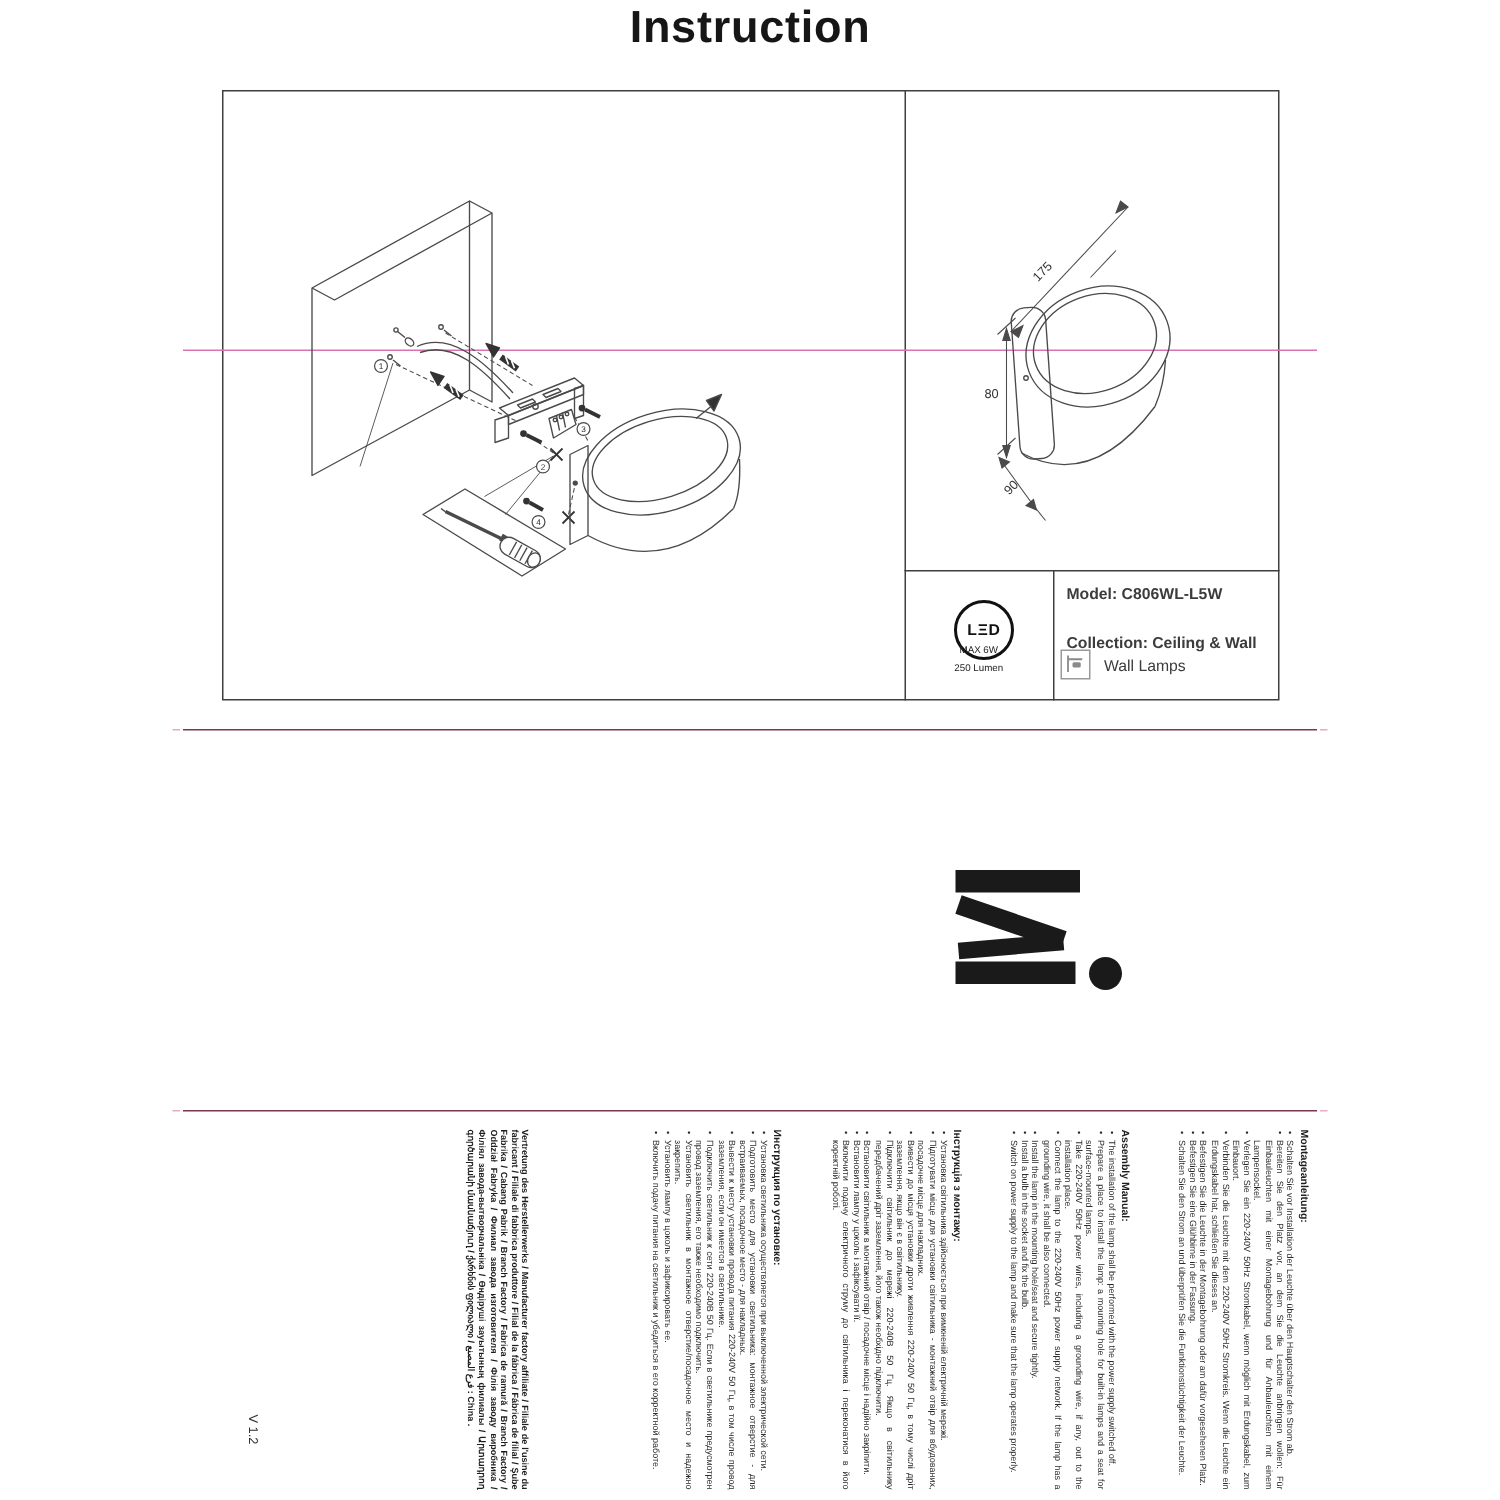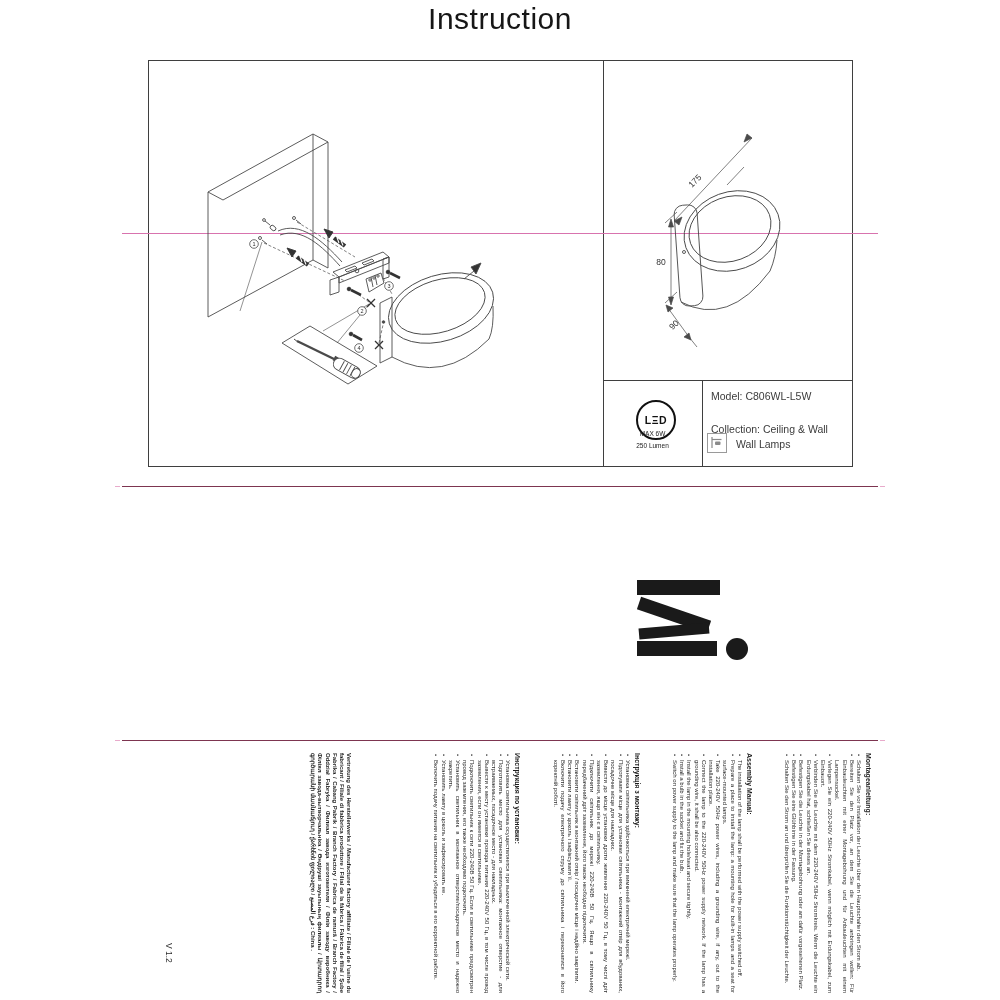--- a/index.html
+++ b/index.html
@@ -2,36 +2,36 @@
 <html><head>
 <meta charset="utf-8">
 <style>
   html,body{margin:0;padding:0;}
   body{
     position:relative;width:1000px;height:1000px;background:#ffffff;
     font-family:"Liberation Sans",sans-serif;color:#2b2b2b;overflow:hidden;
   }
   .abs{position:absolute;}
   
-  #title{left:0;top:2px;width:1000px;text-align:center;font-size:30px;font-weight:400;color:#161616;letter-spacing:0.5px;}
+  #title{left:0;top:2px;width:1000px;text-align:center;font-size:30px;font-weight:700;color:#161616;letter-spacing:0.5px;}
   
   #frame{left:148px;top:60px;width:705px;height:407px;border:1.6px solid #3f3f3f;box-sizing:border-box;}
   #divider-v{left:603px;top:60px;width:0;height:407px;border-left:1.4px solid #3f3f3f;}
   #divider-h{left:603px;top:380px;width:250px;height:0;border-top:1.4px solid #3f3f3f;}
   #divider-v2{left:702px;top:380px;width:0;height:87px;border-left:1.4px solid #3f3f3f;}
   
   .pinkline{left:122px;top:232.6px;width:756px;height:1.2px;background:#d873ae;}
   .maroonline{left:122px;width:756px;height:1.4px;background:#7d3550;}
   .enddash{height:1.2px;background:#e8aacb;}
   
   #led-circle{left:636px;top:400px;width:36px;height:36px;border:2px solid #111;border-radius:50%;
     display:flex;align-items:center;justify-content:center;font-weight:bold;font-size:10.5px;color:#111;letter-spacing:0.5px;}
   .led-sub{left:603px;width:99px;text-align:center;font-size:6.5px;color:#222;}
   
-  .spec-line{left:711px;font-size:10.5px;color:#3c3c3c;}
+  .spec-line{left:711px;font-size:10.5px;color:#3c3c3c;font-weight:bold;}
   #wl-iconbox{left:707px;top:433px;width:20px;height:20px;border:1.5px solid #9a9a9a;box-sizing:border-box;}
   #wl-label{left:736px;top:438px;font-size:10.5px;color:#3c3c3c;}
   
   #logo-svg{left:630px;top:575px;}
   
   #rot{left:872px;top:753px;width:240px;height:720px;transform:rotate(90deg);transform-origin:0 0;}
   .lang{margin:0 0 30px 0;}
   .lang.last{margin-bottom:80px;}
   .lang h4{margin:0 0 2px 0;font-size:7px;line-height:8px;font-weight:bold;color:#1d1d1d;}
   .bullet{position:relative;padding-left:7px;font-size:6px;line-height:7.2px;text-align:justify;color:#2b2b2b;}

